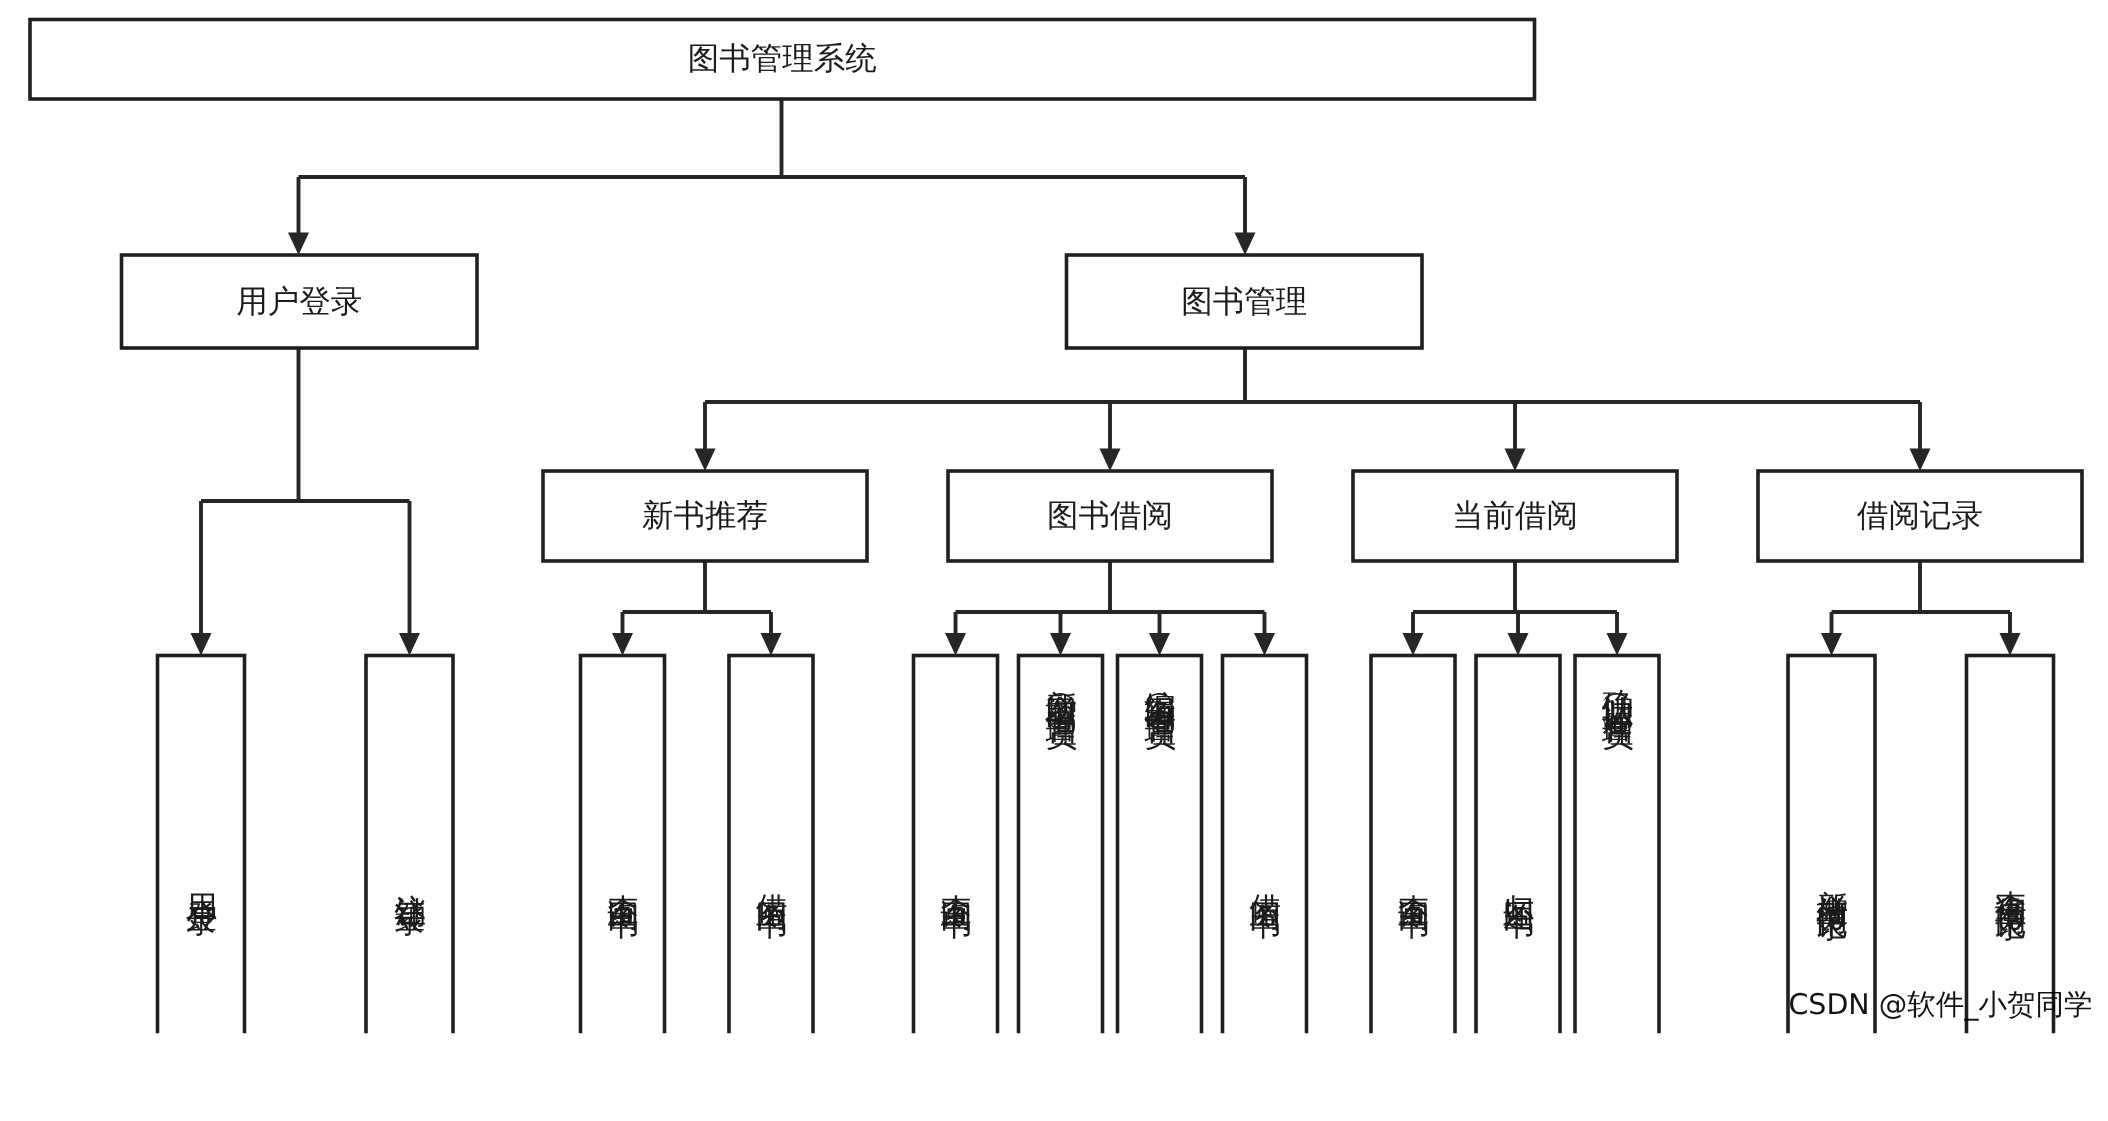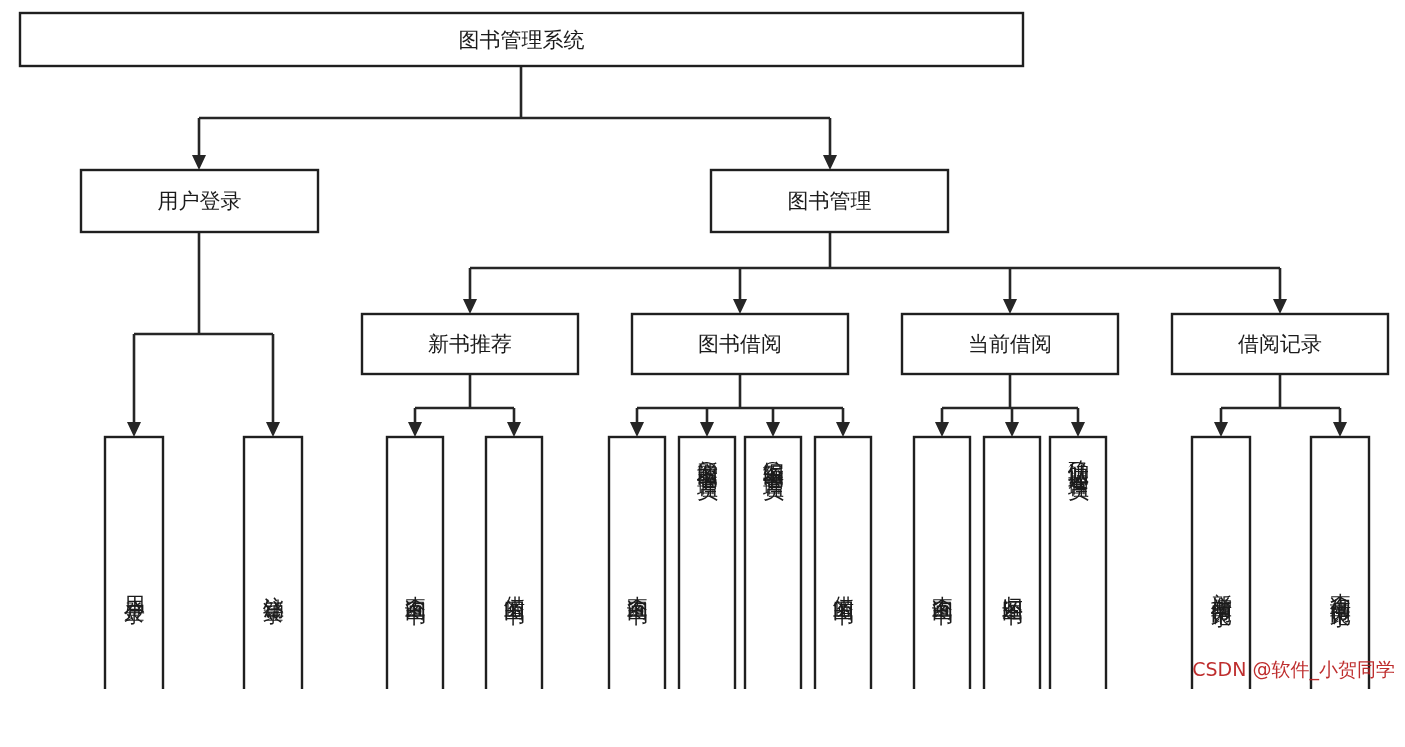--- a/index.html
+++ b/index.html
@@ -62,21 +62,21 @@
   }
   .label-vertical.anchor-top {
     justify-content: flex-start;
   }
   .watermark {
     position: absolute;
     right: 10px;
     bottom: 6px;
     font-family: "DejaVu Sans", "Liberation Sans", sans-serif;
     font-size: 19px;
-    color: #b91c1c;
+    color: #000000;
     opacity: 0.92;
     white-space: nowrap;
     text-align: center;
   }
 </style>
 </head>
 <body>
 
 <div id="diagram-root">
 

